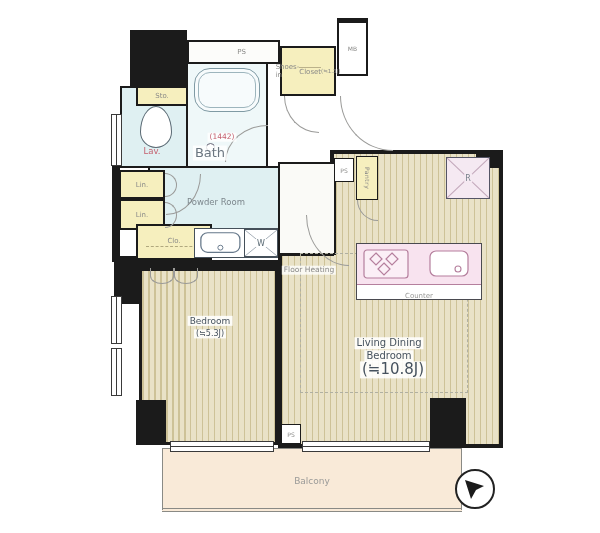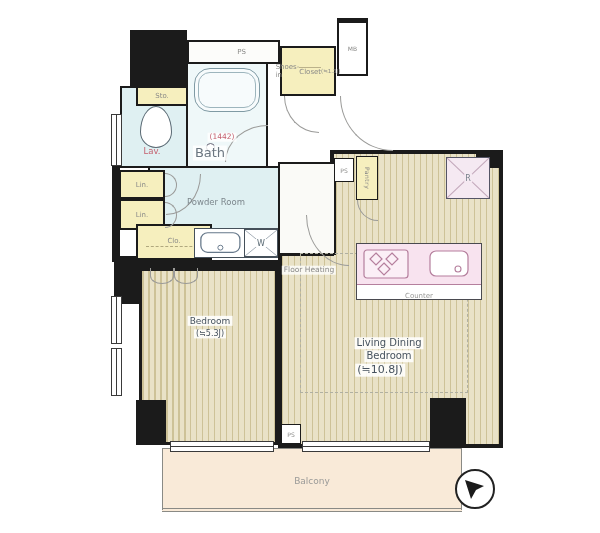--- a/index.html
+++ b/index.html
@@ -146,21 +146,21 @@
         <circle cx="29" cy="19" r="3" fill="none" stroke="#b57f9d" stroke-width="1.1"></circle>
       </svg>
     </div>
     <span class="s7" style="position:absolute;left:50%;top:52px;transform:translate(-50%,-50%);color:#9a9a98;">Counter</span>
   </div>
 
   <div class="lbl chip" style="left:210px;top:321px;font-size:9px;">Bedroom</div>
   <div class="lbl chip" style="left:210px;top:334px;font-size:8px;">(≒5.3J)</div>
   <div class="lbl chip" style="left:389px;top:343px;font-size:10px;">Living Dining</div>
   <div class="lbl chip" style="left:389px;top:356px;font-size:10px;">Bedroom</div>
-  <div class="lbl chip" style="left:380px;top:370px;font-size:11px;">(≒10.8J)</div>
+  <div class="lbl chip" style="left:393px;top:370px;font-size:15px;">(≒10.8J)</div>
 
   <div class="abs z5" style="left:281px;top:424px;width:20px;height:20px;background:#fff;border:1.5px solid #1b1b1b;display:flex;align-items:center;justify-content:center;">
     <span class="tiny" style="color:#8a8a88;">PS</span>
   </div>
   <div class="abs z4 wall" style="left:136px;top:400px;width:30px;height:45px;"></div>
   <div class="abs z4 wall" style="left:430px;top:398px;width:36px;height:47px;"></div>
   <div class="abs z4 wall" style="left:476px;top:154px;width:24px;height:14px;"></div>
 
   <div class="window" style="position:absolute;left:111px;top:296px;width:9px;height:46px;">
     <div class="wline" style="left:4px;top:0;width:1px;height:100%;"></div>

